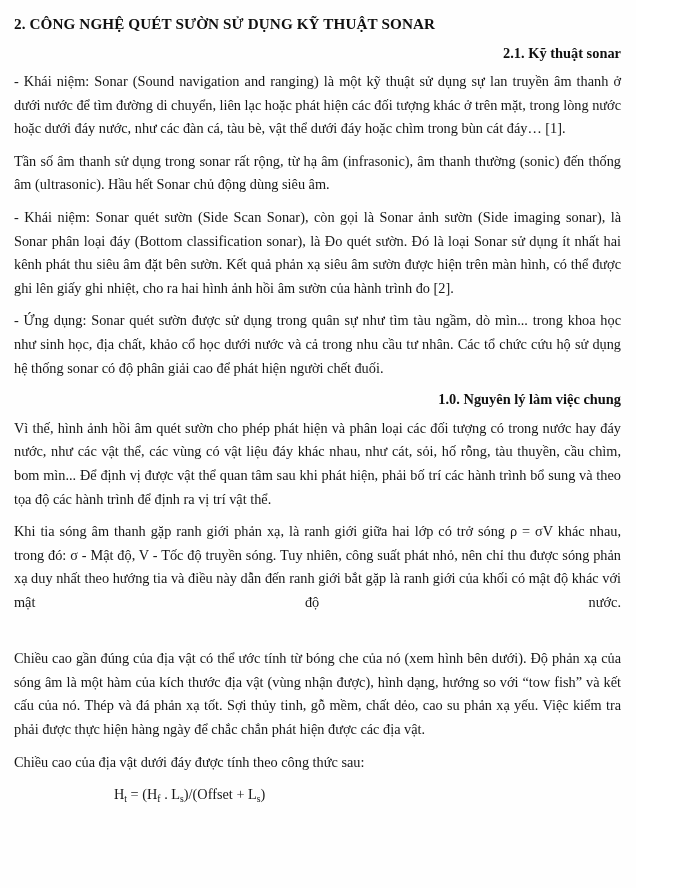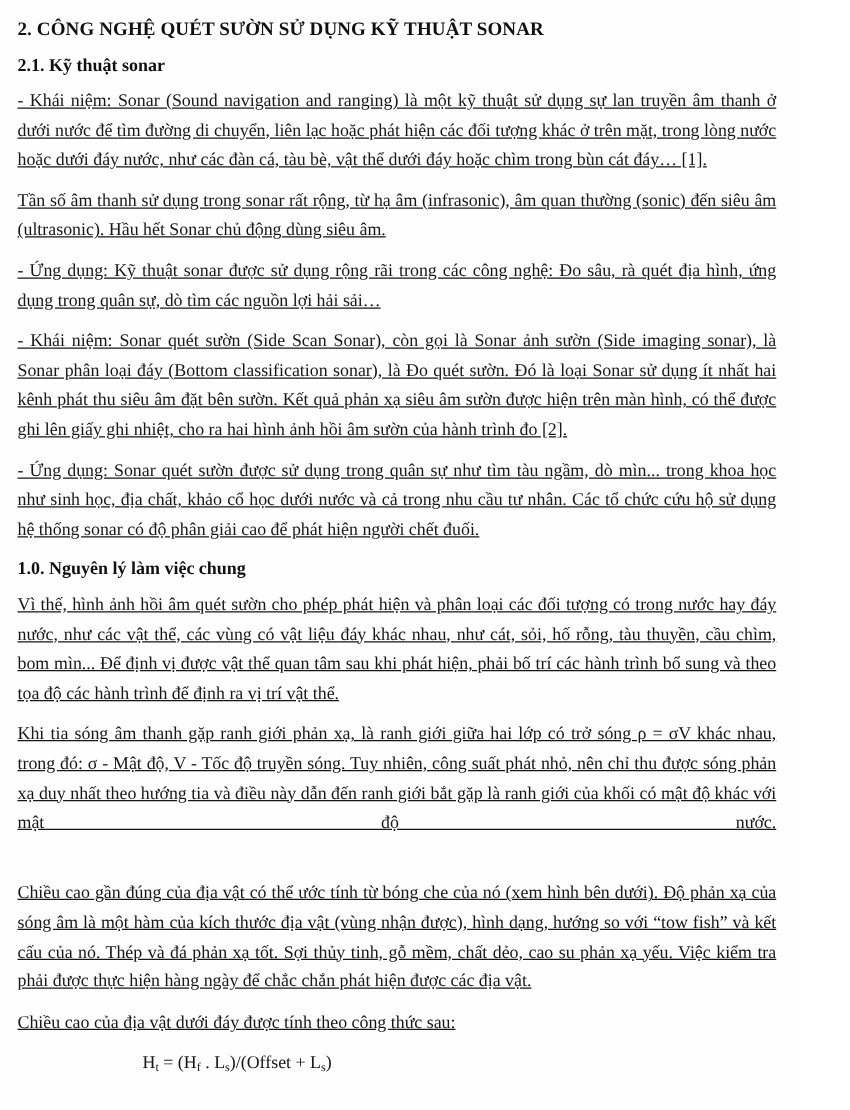--- a/index.html
+++ b/index.html
@@ -33,34 +33,33 @@
     margin: 4px 0 9px 0;
     letter-spacing: 0.1px;
     text-align: left;
     color: #101010;
   }
   h2.doc-h2 {
     font-size: 14.4px;
     font-weight: bold;
     line-height: 1.22;
     margin: 11px 0 8px 0;
-    text-align: left;
+    text-align: right;
     color: #101010;
   }
 
   
   p.para {
     font-size: 14.3px;
     line-height: 23.6px;
     margin: 0 0 9px 0;
     text-align: justify;
     text-justify: inter-word;
     color: #161616;
     hyphens: none;
-    text-decoration: underline;
   }
   p.para.justify-all {
     text-align: justify;
   }
   p.para.justify-all::after {
     content: "";
     display: inline-block;
     width: 100%;
   }
 
@@ -84,23 +83,22 @@
 <body>
 
 <div class="page">
 
   <h1 class="doc-h1">2. CÔNG NGHỆ QUÉT SƯỜN SỬ DỤNG KỸ THUẬT SONAR</h1>
 
   <h2 class="doc-h2">2.1. Kỹ thuật sonar</h2>
 
   <p class="para">- Khái niệm: Sonar (Sound navigation and ranging) là một kỹ thuật sử dụng sự lan truyền âm thanh ở dưới nước để tìm đường di chuyển, liên lạc hoặc phát hiện các đối tượng khác ở trên mặt, trong lòng nước hoặc dưới đáy nước, như các đàn cá, tàu bè, vật thể dưới đáy hoặc chìm trong bùn cát đáy… [1].</p>
 
-  <p class="para">Tần số âm thanh sử dụng trong sonar rất rộng, từ hạ âm (infrasonic), âm quan thường (sonic) đến siêu âm (ultrasonic). Hầu hết Sonar chủ động dùng siêu âm.</p>
+  <p class="para">Tần số âm thanh sử dụng trong sonar rất rộng, từ hạ âm (infrasonic), âm thanh thường (sonic) đến thống âm (ultrasonic). Hầu hết Sonar chủ động dùng siêu âm.</p>
 
-  <p class="para">- Ứng dụng: Kỹ thuật sonar được sử dụng rộng rãi trong các công nghệ: Đo sâu, rà quét địa hình, ứng dụng trong quân sự, dò tìm các nguồn lợi hải sải…</p>
 
 
   <p class="para">- Khái niệm: Sonar quét sườn (Side Scan Sonar), còn gọi là Sonar ảnh sườn (Side imaging sonar), là Sonar phân loại đáy (Bottom classification sonar), là Đo quét sườn. Đó là loại Sonar sử dụng ít nhất hai kênh phát thu siêu âm đặt bên sườn. Kết quả phản xạ siêu âm sườn được hiện trên màn hình, có thể được ghi lên giấy ghi nhiệt, cho ra hai hình ảnh hồi âm sườn của hành trình đo [2].</p>
 
   <p class="para">- Ứng dụng: Sonar quét sườn được sử dụng trong quân sự như tìm tàu ngầm, dò mìn... trong khoa học như sinh học, địa chất, khảo cổ học dưới nước và cả trong nhu cầu tư nhân. Các tổ chức cứu hộ sử dụng hệ thống sonar có độ phân giải cao để phát hiện người chết đuối.</p>
 
   <h2 class="doc-h2">1.0. Nguyên lý làm việc chung</h2>
 
   <p class="para">Vì thế, hình ảnh hồi âm quét sườn cho phép phát hiện và phân loại các đối tượng có trong nước hay đáy nước, như các vật thể, các vùng có vật liệu đáy khác nhau, như cát, sỏi, hố rỗng, tàu thuyền, cầu chìm, bom mìn... Để định vị được vật thể quan tâm sau khi phát hiện, phải bố trí các hành trình bổ sung và theo tọa độ các hành trình để định ra vị trí vật thể.</p>
 

